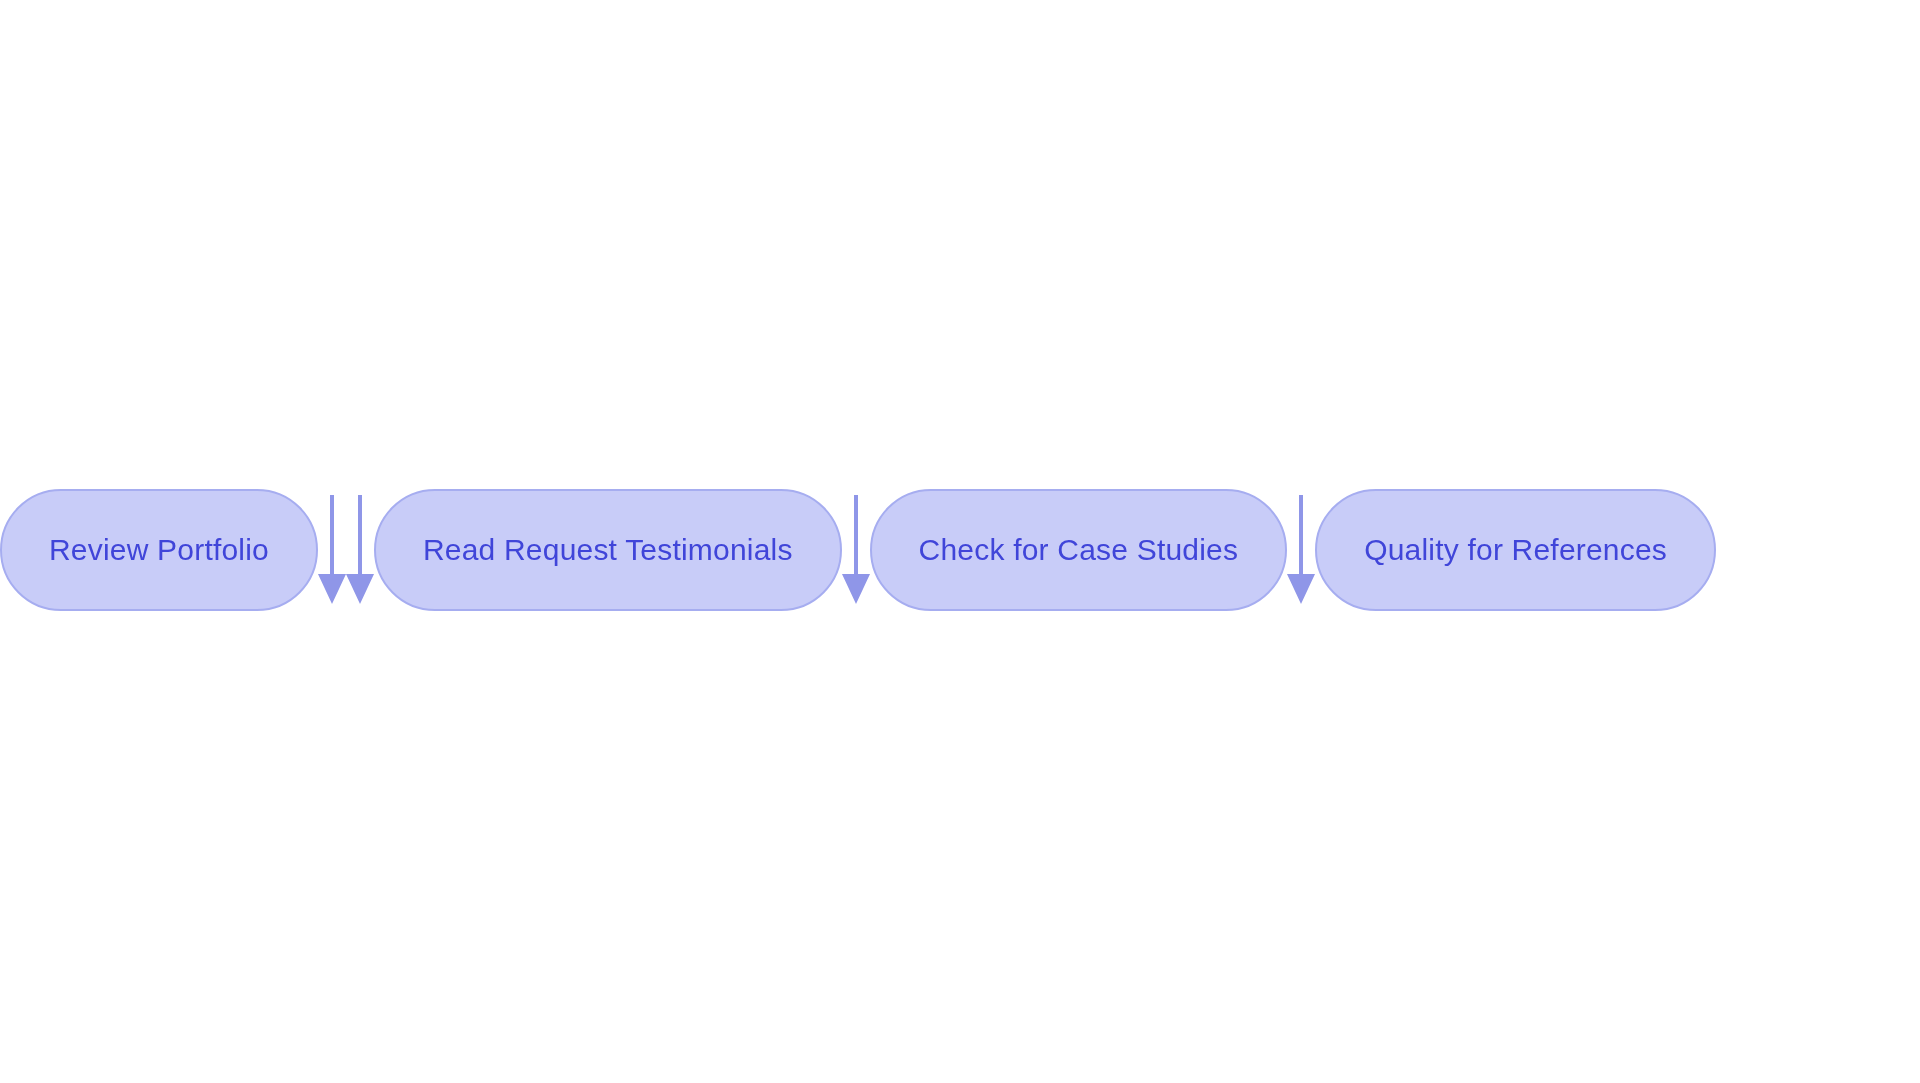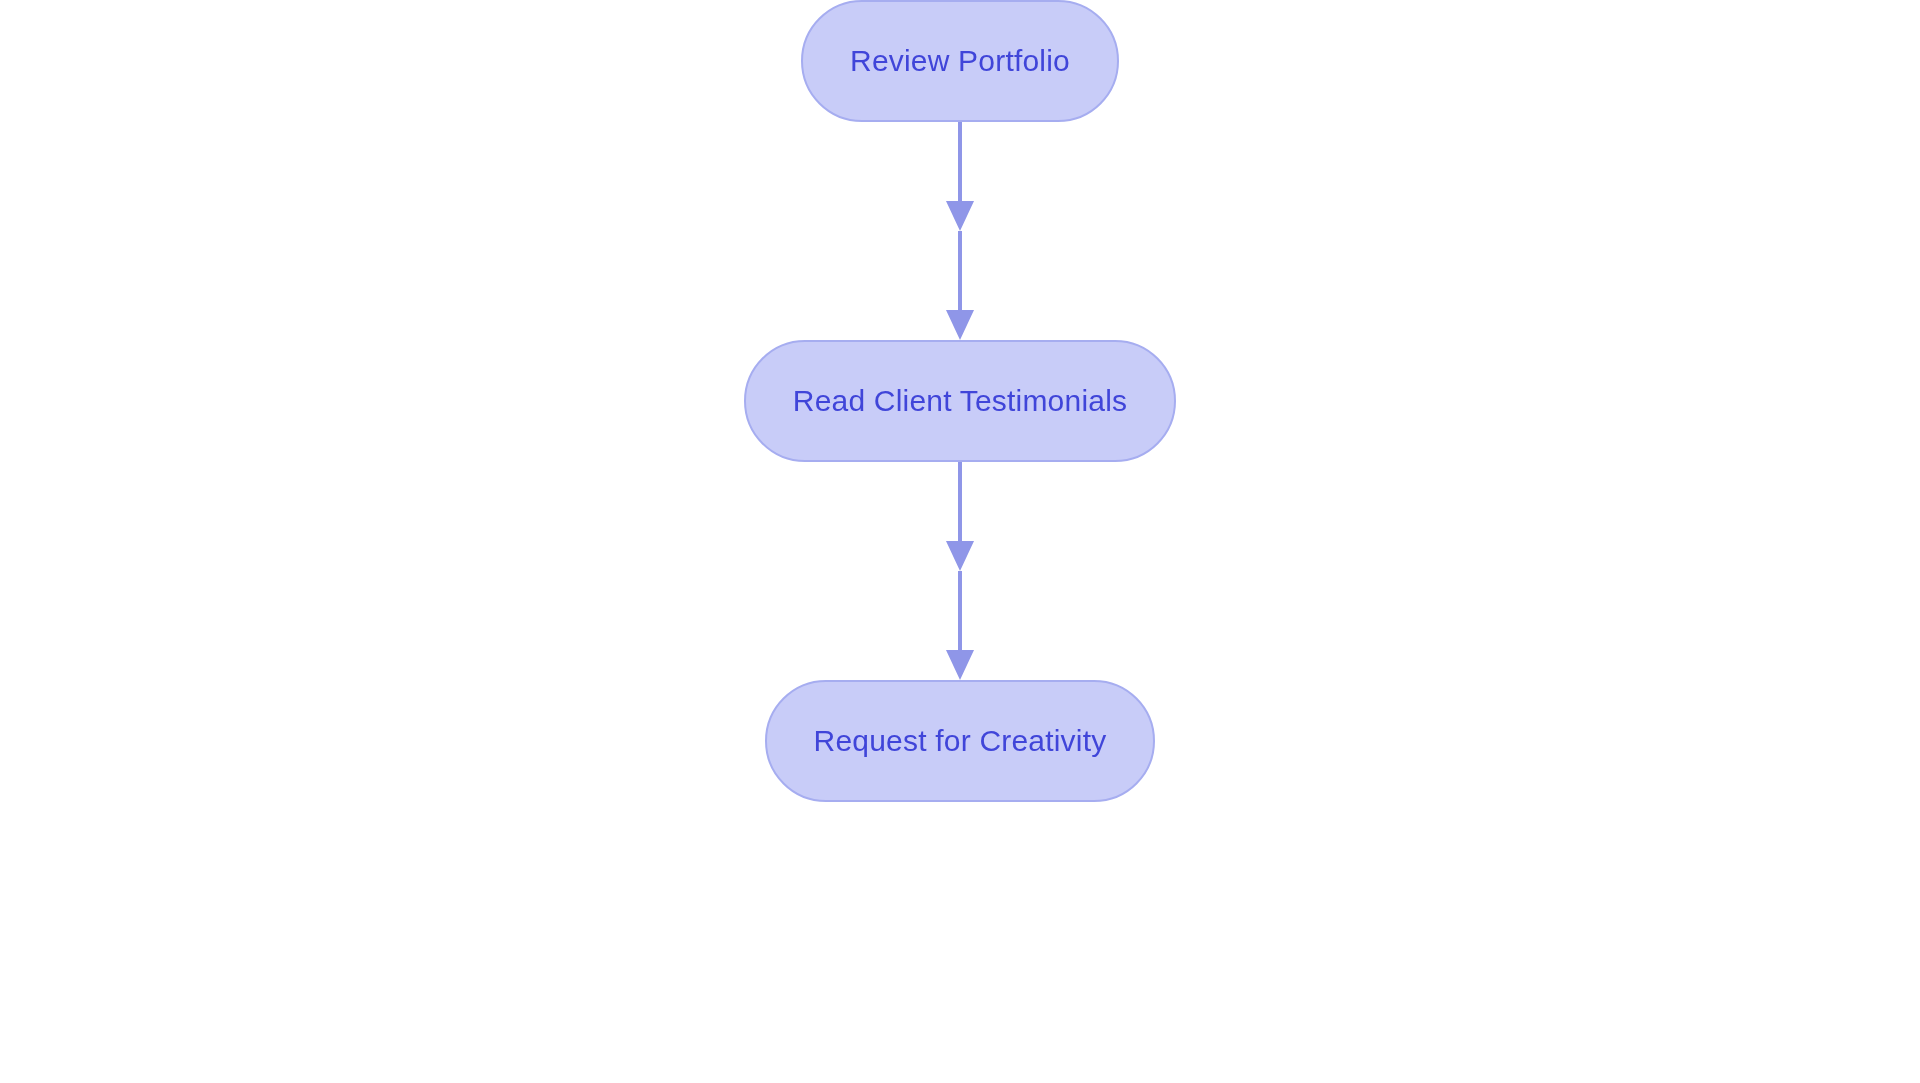--- a/index.html
+++ b/index.html
@@ -15,23 +15,23 @@
     height: 1083px;
     background: var(--bg);
     overflow: hidden;
     font-family: "Liberation Sans", sans-serif;
   }
   .canvas {
     position: relative;
     width: 1920px;
     height: 1083px;
     display: flex;
-    flex-direction: column;
+    flex-direction: row;
     align-items: center;
-    padding-top: 0;
+    padding-top: 16px;
   }
   .node {
     height: 122px;
     border-radius: 61px;
     background: var(--node-fill);
     border: 2px solid var(--node-border);
     display: flex;
     align-items: center;
     justify-content: center;
     padding: 0 47px;
@@ -78,30 +78,33 @@
     <div class="arrow-head"></div>
   </div>
 
 
   <div class="arrow">
     <div class="arrow-line"></div>
     <div class="arrow-head"></div>
   </div>
 
   <div class="node">
-    <span class="node-label">Read Client Testimonials</span>
+    <span class="node-label">Read Request Testimonials</span>
   </div>
 
   <div class="arrow">
     <div class="arrow-line"></div>
     <div class="arrow-head"></div>
   </div>
 
+  <div class="node">
+    <span class="node-label">Check for Case Studies</span>
+  </div>
 
   <div class="arrow">
     <div class="arrow-line"></div>
     <div class="arrow-head"></div>
   </div>
 
   <div class="node">
-    <span class="node-label">Request for Creativity</span>
+    <span class="node-label">Quality for References</span>
   </div>
 </div>
 
 </body></html>

